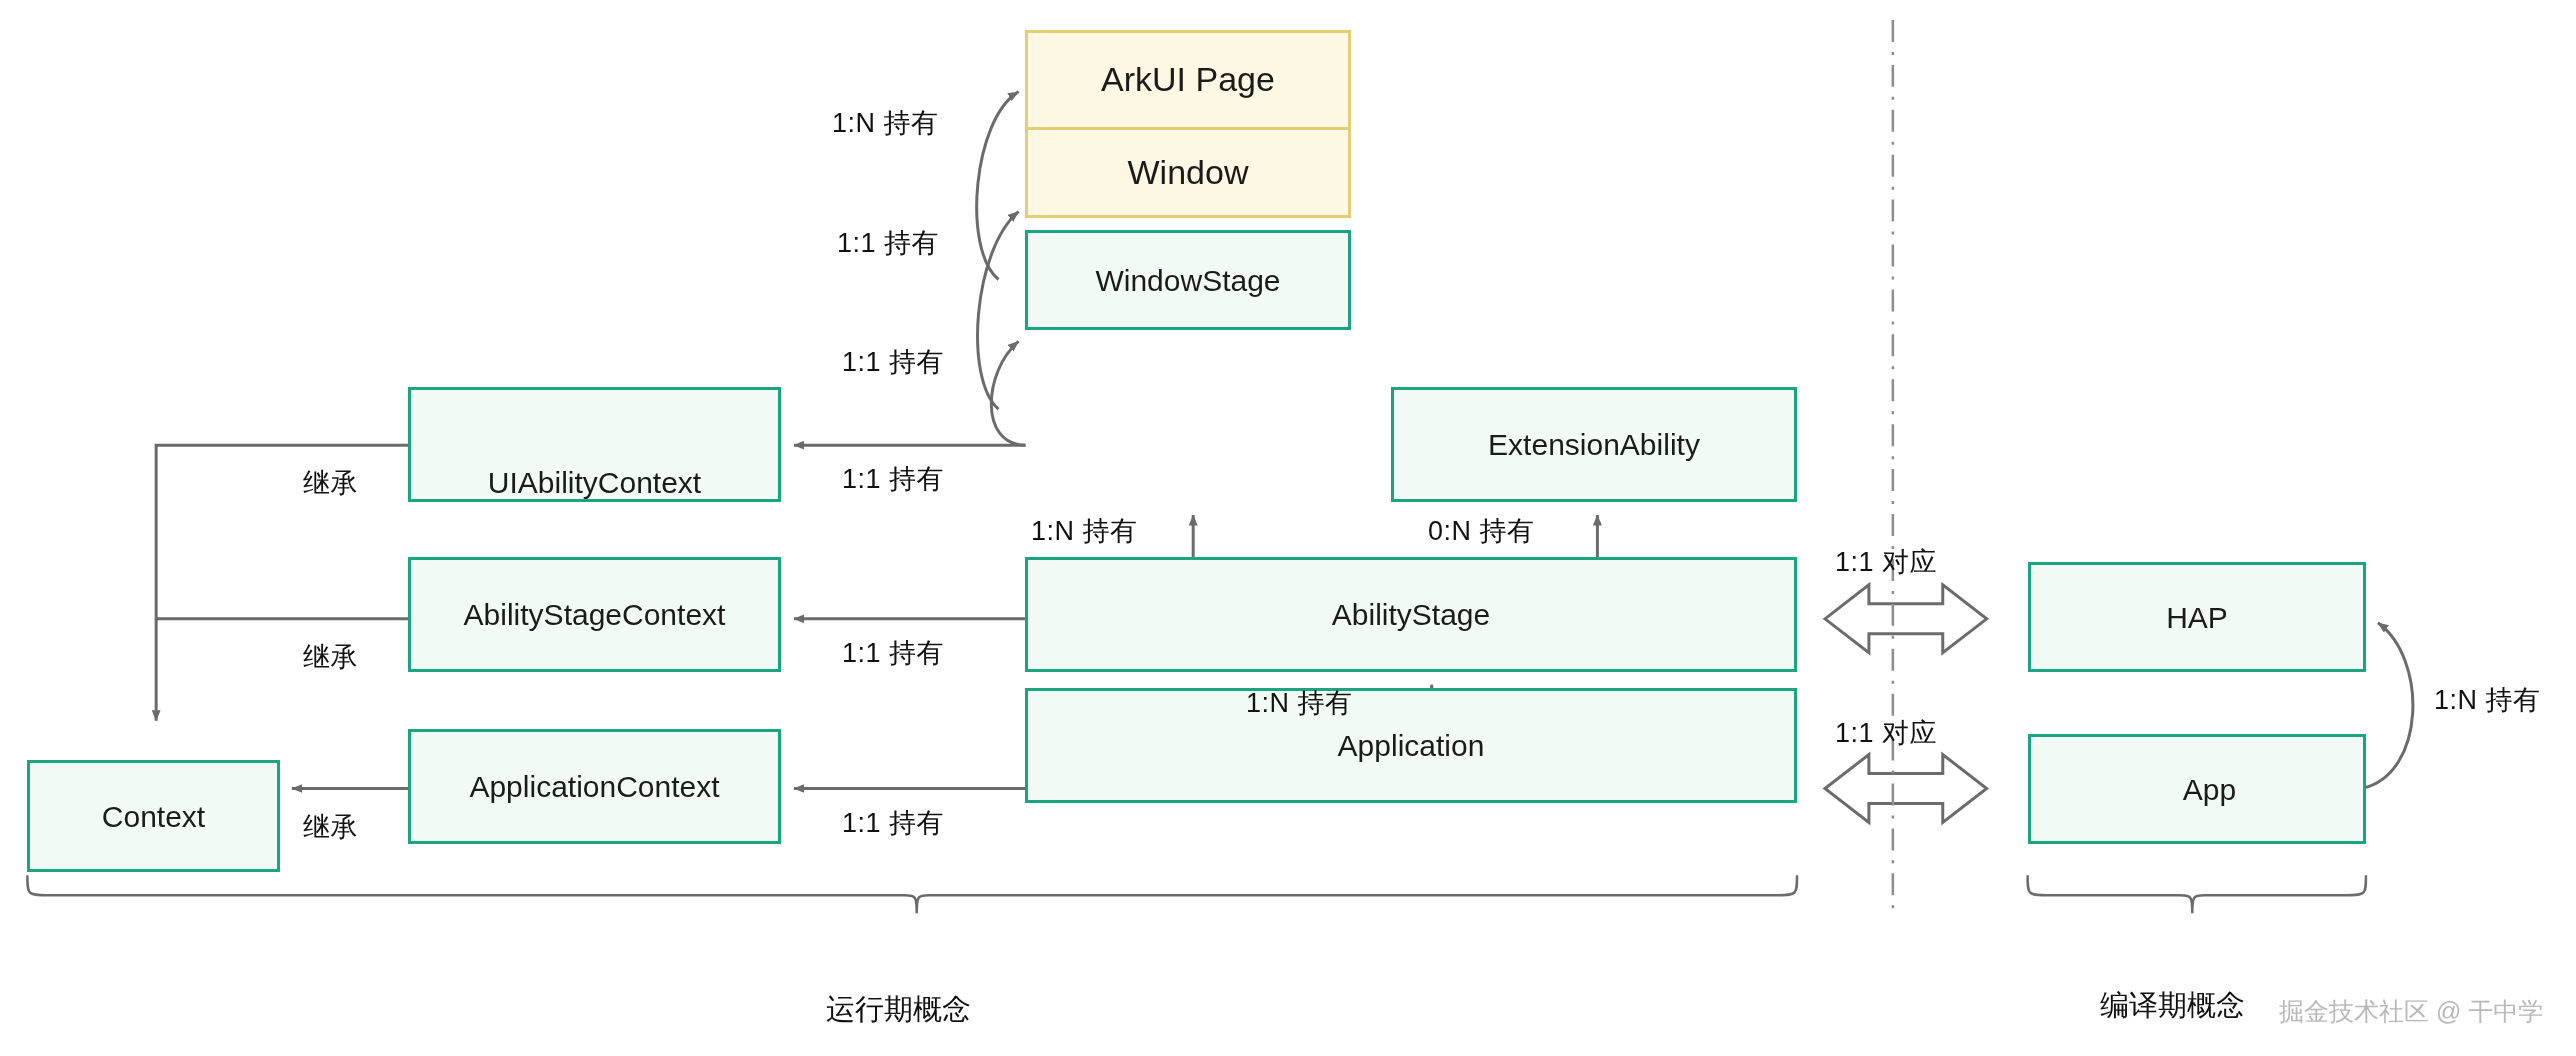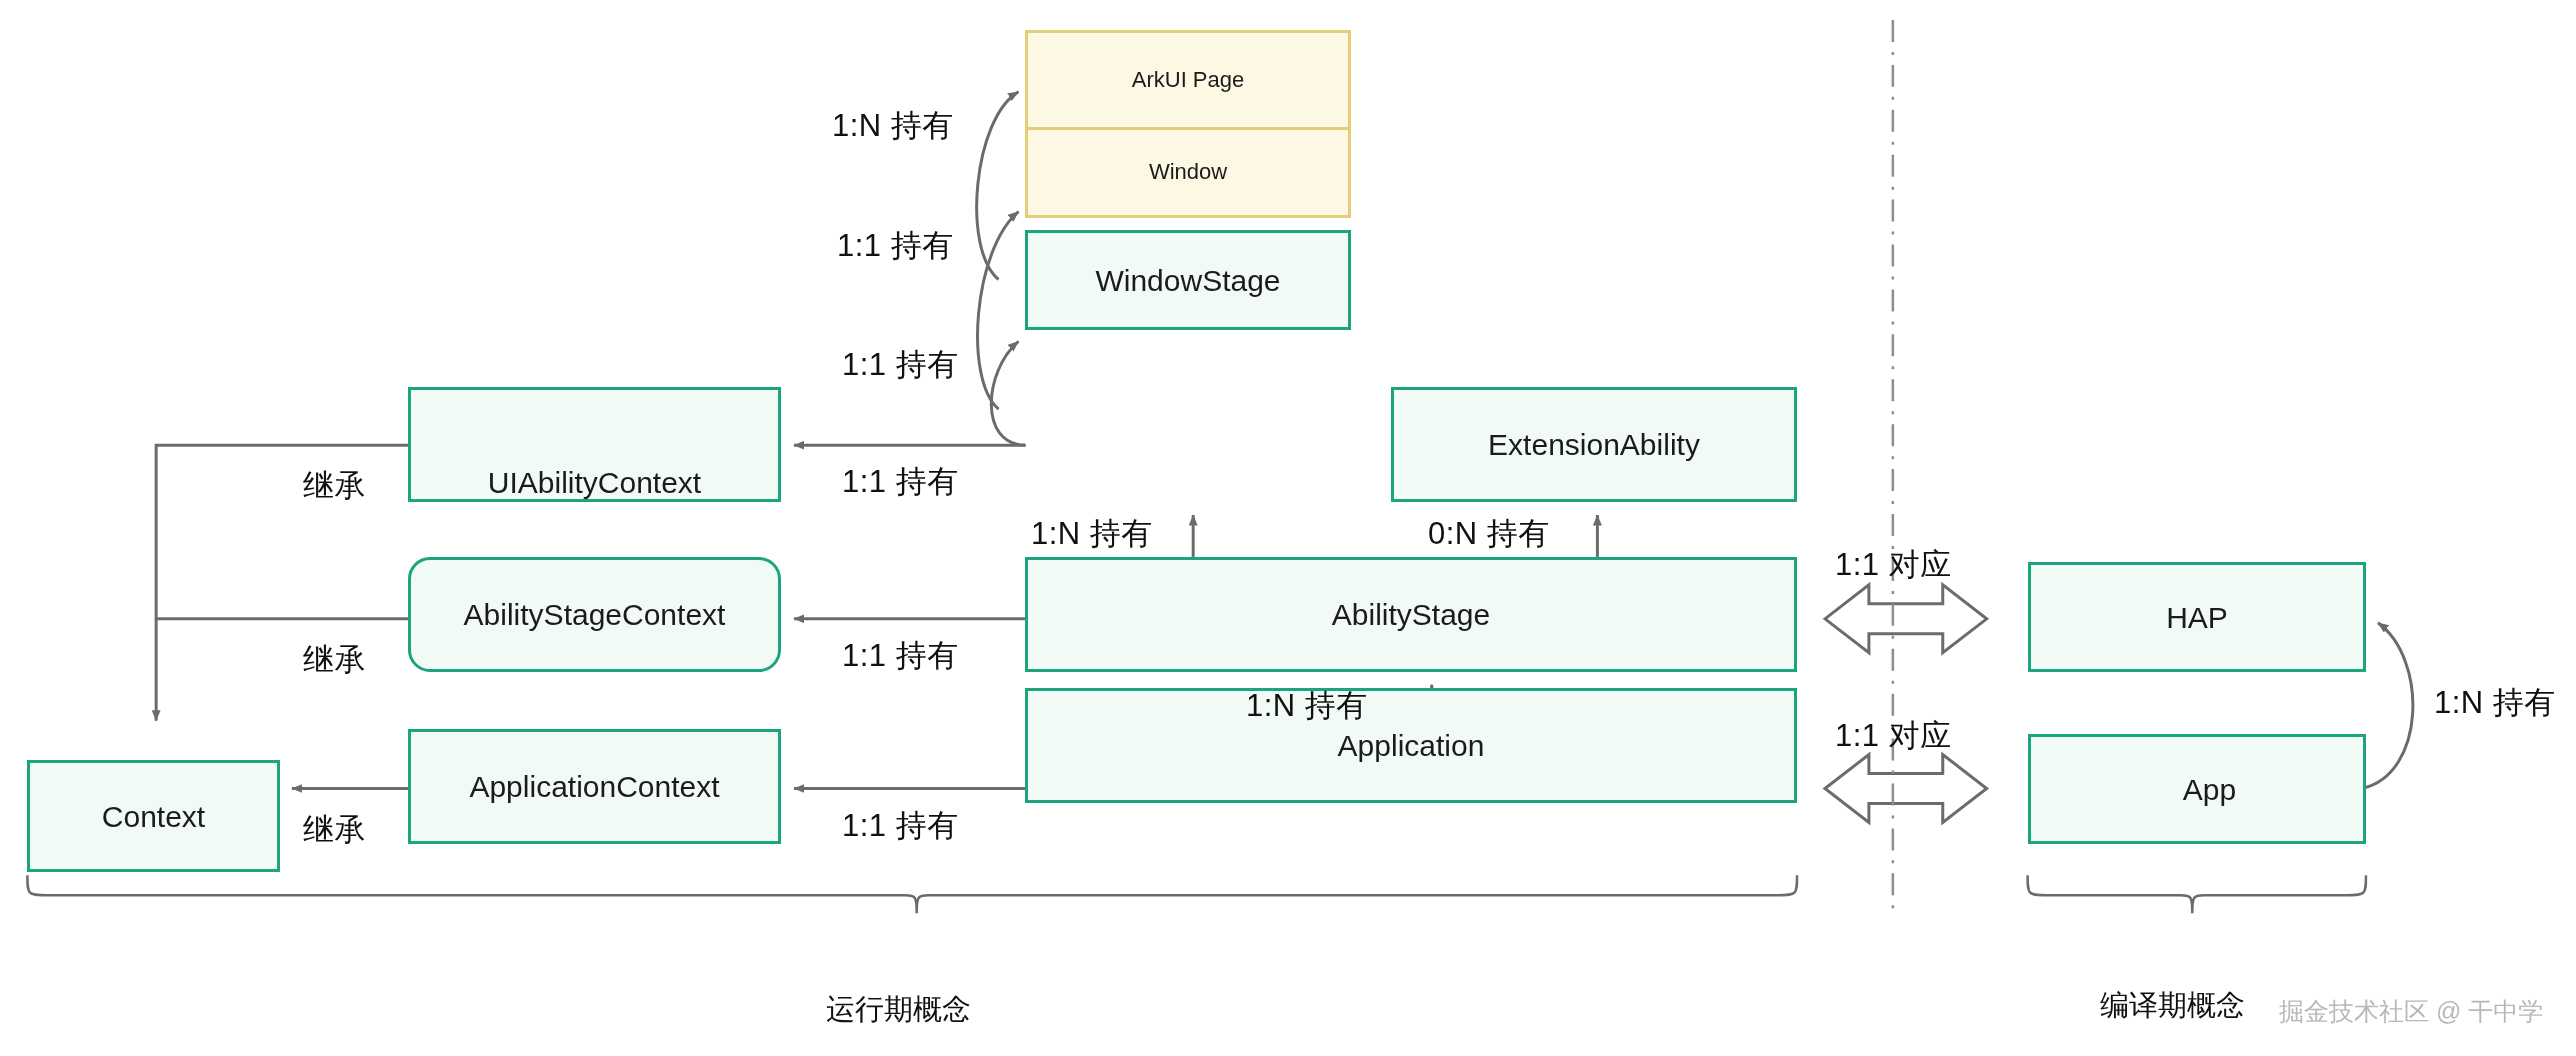--- a/index.html
+++ b/index.html
@@ -5,26 +5,26 @@
   html,body{margin:0;padding:0;background:#ffffff;}
   body{font-family:"Liberation Sans","DejaVu Sans",sans-serif;}
   #stage{position:relative;width:2576px;height:1056px;background:#ffffff;overflow:hidden;}
   #svg-layer{position:absolute;left:0;top:0;width:2576px;height:1056px;}
 
   .node{position:absolute;box-sizing:border-box;display:flex;align-items:center;
         justify-content:center;text-align:center;}
   .node span{display:block;line-height:1.1;}
 
   .n-green{background:#f2faf5;border:3px solid #1aa47f;color:#1b1b1b;font-size:30px;}
-  .n-yellow{background:#fdf8e3;border:3px solid #e3cd77;color:#1b1b1b;font-size:22px;}
+  .n-yellow{background:#fdf8e3;border:3px solid #e3cd77;color:#1b1b1b;font-size:34px;}
 
   
   .stack-mid{border-top-width:0;}
 
-  .edge-label{position:absolute;font-size:31px;color:#111;white-space:nowrap;
+  .edge-label{position:absolute;font-size:27px;color:#111;white-space:nowrap;
               letter-spacing:0.5px;}
   .zone-label{position:absolute;font-size:29px;color:#111;white-space:nowrap;text-align:center;}
   .watermark{position:absolute;font-size:25px;color:#b8b8b8;white-space:nowrap;}
 </style>
 </head>
 <body>
 
 <div id="stage">
 
   <svg id="svg-layer" viewBox="0 0 2580 1058">
@@ -126,21 +126,21 @@
   </div>
 
   <div class="node n-green" style="left:1025px;top:688px;width:772px;height:115px;align-items:center;">
     <span>Application</span>
   </div>
 
   <div class="node n-green" style="left:408px;top:387px;width:373px;height:115px;align-items:flex-end;">
     <span>UIAbilityContext</span>
   </div>
 
-  <div class="node n-green" style="left:408px;top:557px;width:373px;height:115px;border-radius:22px;">
+  <div class="node n-green" style="left:408px;top:557px;width:373px;height:115px;">
     <span>AbilityStageContext</span>
   </div>
 
   <div class="node n-green" style="left:408px;top:729px;width:373px;height:115px;">
     <span>ApplicationContext</span>
   </div>
 
   <div class="node n-green" style="left:27px;top:760px;width:253px;height:112px;">
     <span>Context</span>
   </div>

